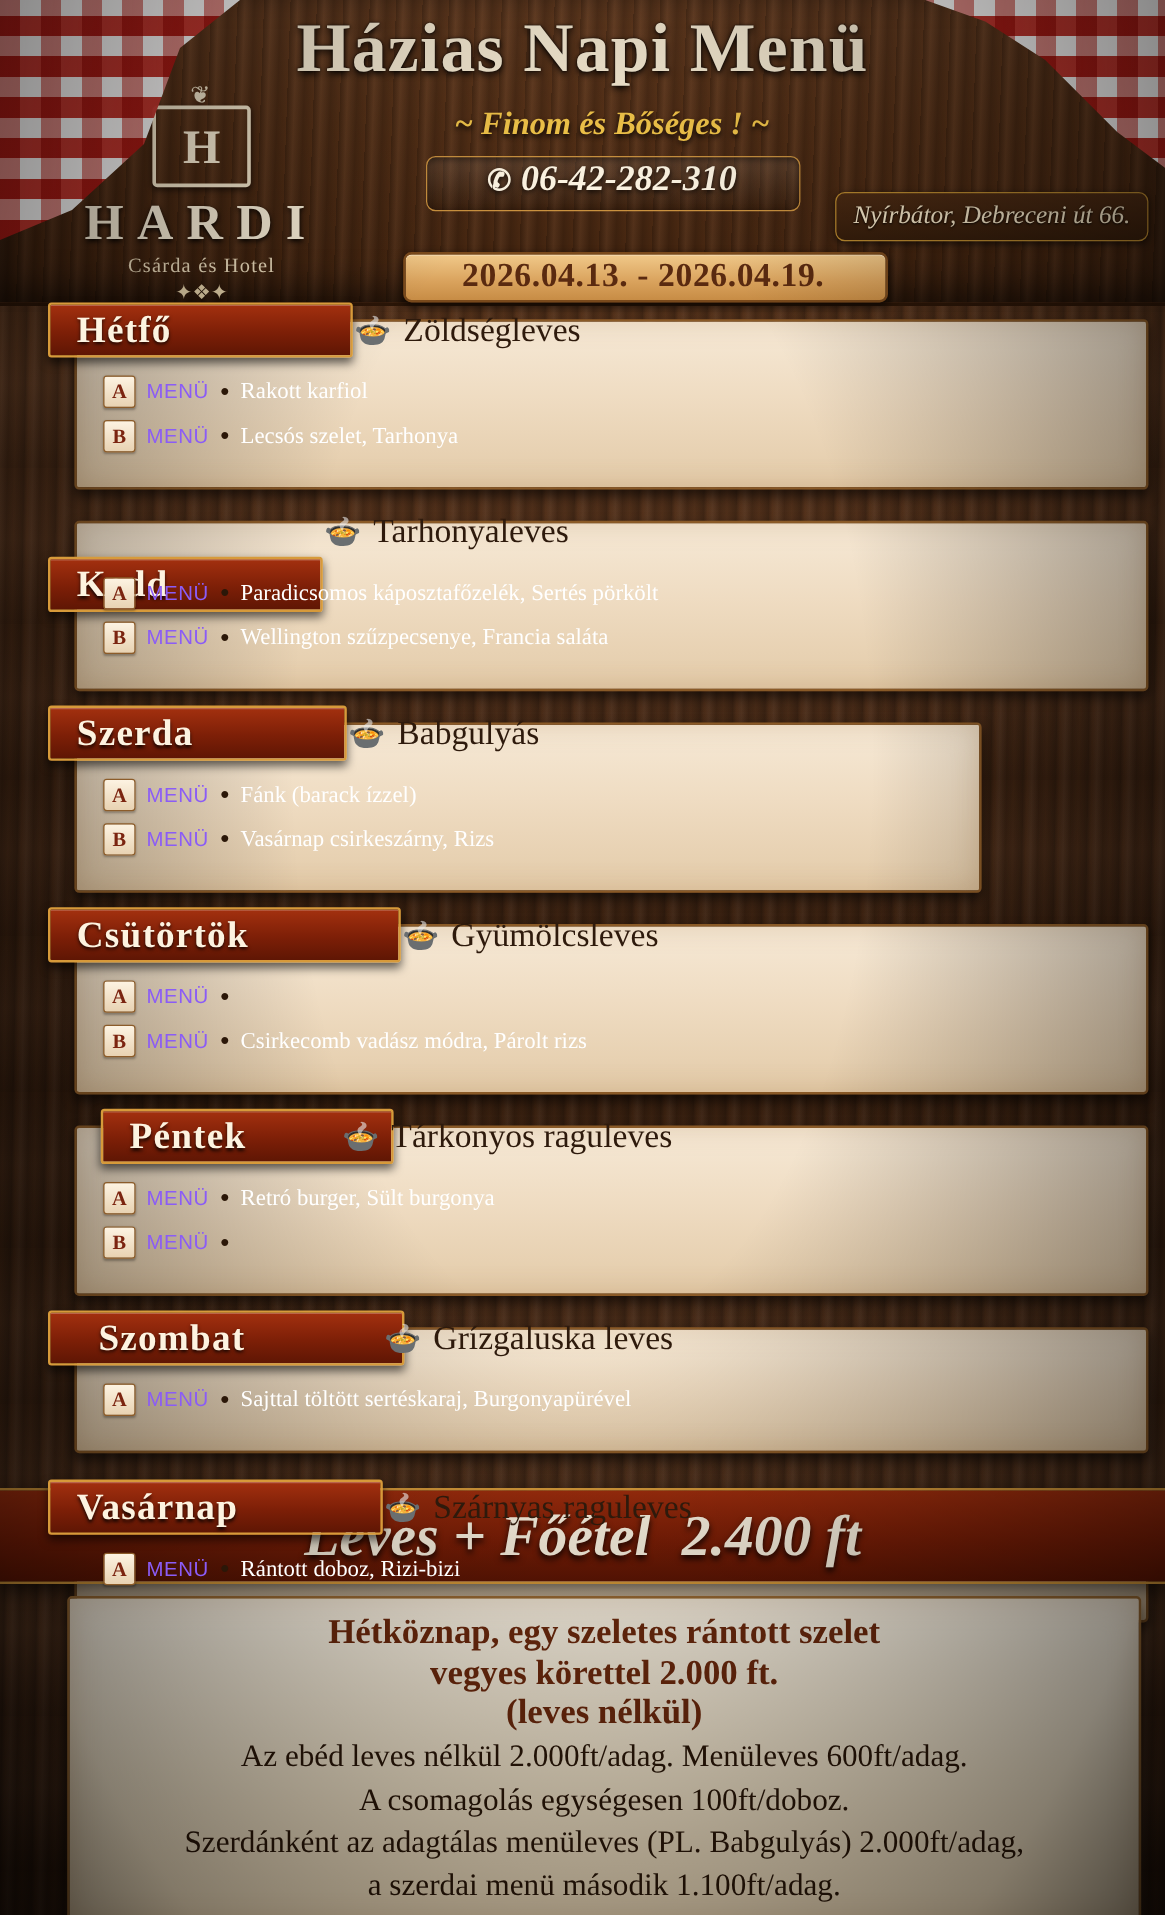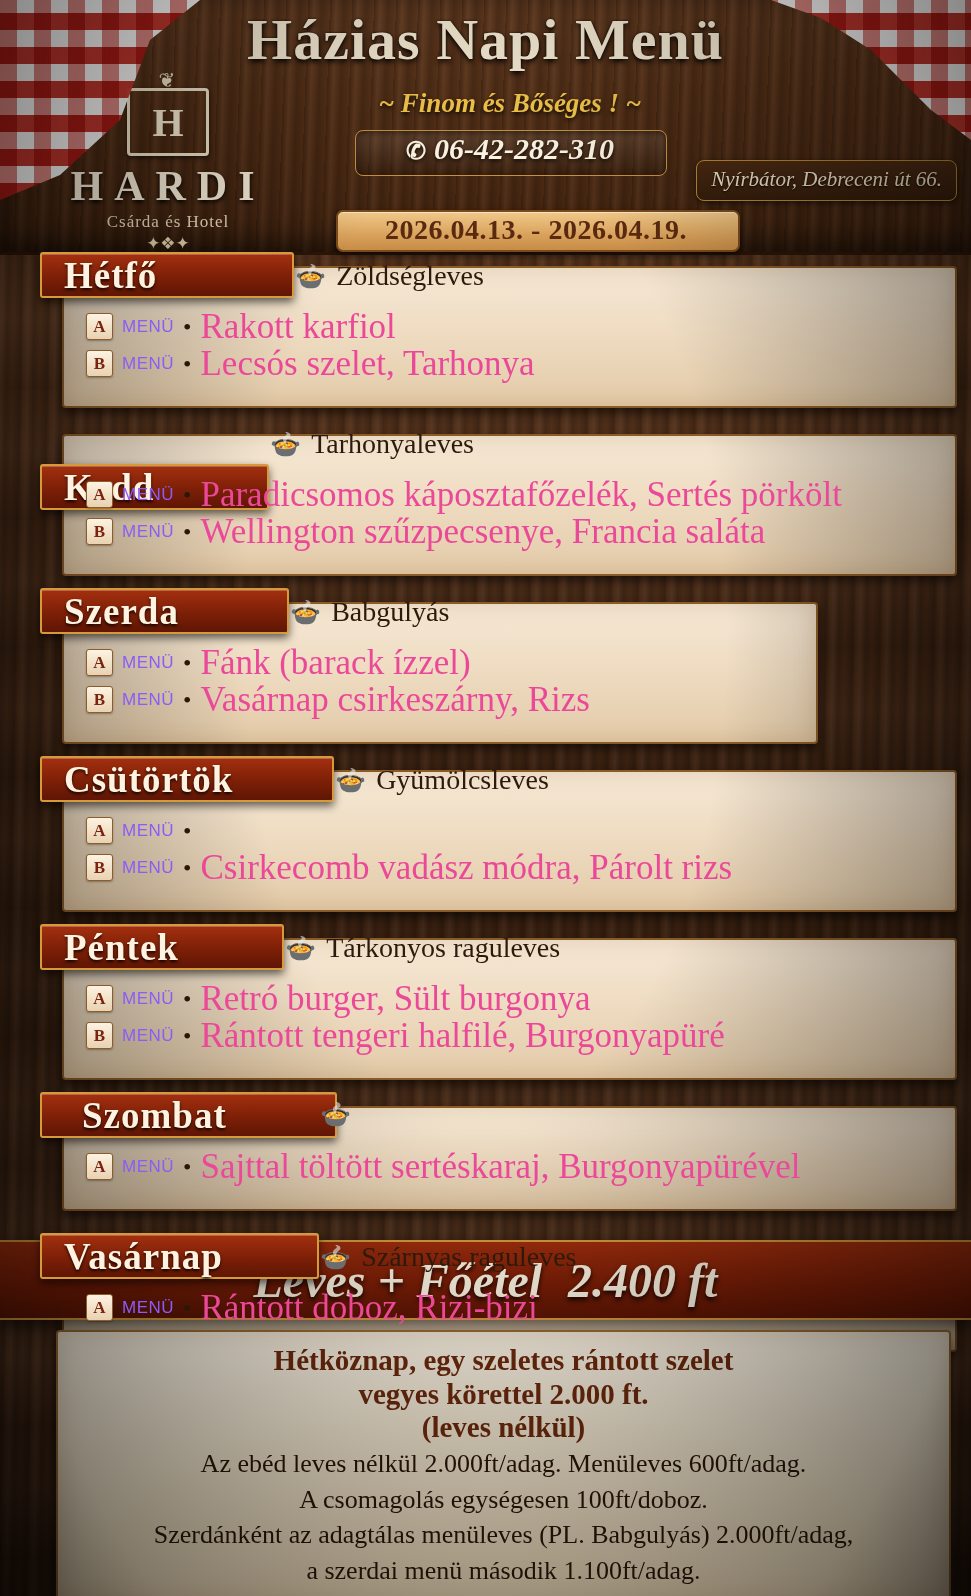--- a/index.html
+++ b/index.html
@@ -103,41 +103,41 @@
   .ribbon{
     position:absolute;left:40px;top:0;height:42px;
     padding:0 26px 0 22px;
     display:flex;align-items:center;
     background:linear-gradient(180deg,#a3300f 0%,#7d1f07 55%,#5f1604 100%);
     border:2px solid #d79a3a;border-radius:3px;
     box-shadow:0 4px 8px rgba(0,0,0,.6), inset 0 1px 0 rgba(255,255,255,.25);
     z-index:3;
   }
   .ribbon span{
-    font-size:37px;font-weight:bold;color:#fdf3e0;letter-spacing:1px;
+    font-size:31px;font-weight:bold;color:#fdf3e0;letter-spacing:1px;
     text-shadow:0 2px 3px rgba(0,0,0,.8);
   }
   .soup{
     position:absolute;z-index:4;display:flex;align-items:center;gap:10px;
     font-size:28px;color:#2e1a0c;
   }
   .soup .bowl{font-size:25px;}
   .rows{position:absolute;z-index:4;left:86px;right:20px;}
   .row{display:flex;align-items:center;gap:9px;height:37px;}
   .badge{
     width:25px;height:25px;flex:none;
     border:1px solid #8c5c2a;border-radius:3px;
     background:linear-gradient(180deg,#fdf3e2,#e8d2b2);
     display:flex;align-items:center;justify-content:center;
     font-size:17px;font-weight:bold;color:#7b2410;
     box-shadow:0 1px 2px rgba(0,0,0,.3);
   }
   .menuword{font-size:17px;letter-spacing:.5px;color:#8b5cf6;font-family:"Liberation Sans",sans-serif;}
   .dot{font-size:24px;color:#2b1708;line-height:1;}
-  .dish{font-size:35px;color:#ec4899;}
+  .dish{font-size:19px;color:#ffffff;}
   
   .priceband{
     position:absolute;left:0;width:971px;height:76px;
     background:linear-gradient(180deg,#9e2d0d 0%,#7b1e06 55%,#5d1503 100%);
     border-top:2px solid #d79a3a;border-bottom:2px solid #d79a3a;
     box-shadow:0 6px 14px rgba(0,0,0,.6);
     display:flex;align-items:center;justify-content:center;
   }
   .priceband .p{
     font-size:48px;font-weight:bold;font-style:italic;color:#fdf4e2;
@@ -279,49 +279,49 @@
         <div class="row">
           <div class="badge">B</div>
           <div class="menuword">MENÜ</div>
           <div class="dot">•</div>
           <div class="dish">Csirkecomb vadász módra, Párolt rizs</div>
         </div>
       </div>
     </div>
     <div class="day" style="position: absolute; left: 0px; top: 672px; width: 971px; height: 164px;">
       <div class="paper" style="top: 14px; height: 138px;"></div>
-      <div class="ribbon" style="width: 192px;">
+      <div class="ribbon" style="width: 192px; margin-left: 44px;">
         <span>Péntek</span>
       </div>
       <div class="soup" style="left: 285px; top: 8px;">
         <span class="bowl">🍲</span>
         <span>Tárkonyos raguleves</span>
       </div>
       <div class="rows" style="top: 56px;">
         <div class="row">
           <div class="badge">A</div>
           <div class="menuword">MENÜ</div>
           <div class="dot">•</div>
           <div class="dish">Retró burger, Sült burgonya</div>
         </div>
         <div class="row">
           <div class="badge">B</div>
           <div class="menuword">MENÜ</div>
           <div class="dot">•</div>
-          <div class="dish">Rántott tengeri halfilé, Burgonyapüré</div>
         </div>
       </div>
     </div>
     <div class="day" style="position: absolute; left: 0px; top: 840px; width: 971px; height: 127px;">
       <div class="paper" style="top: 14px; height: 101px;"></div>
       <div class="ribbon" style="width: 227px; padding-left: 40px;">
         <span>Szombat</span>
       </div>
       <div class="soup" style="left: 320px; top: 8px;">
         <span class="bowl">🍲</span>
+        <span>Grízgaluska leves</span>
       </div>
       <div class="rows" style="top: 56px;">
         <div class="row">
           <div class="badge">A</div>
           <div class="menuword">MENÜ</div>
           <div class="dot">•</div>
           <div class="dish">Sajttal töltött sertéskaraj, Burgonyapürével</div>
         </div>
       </div>
     </div>

